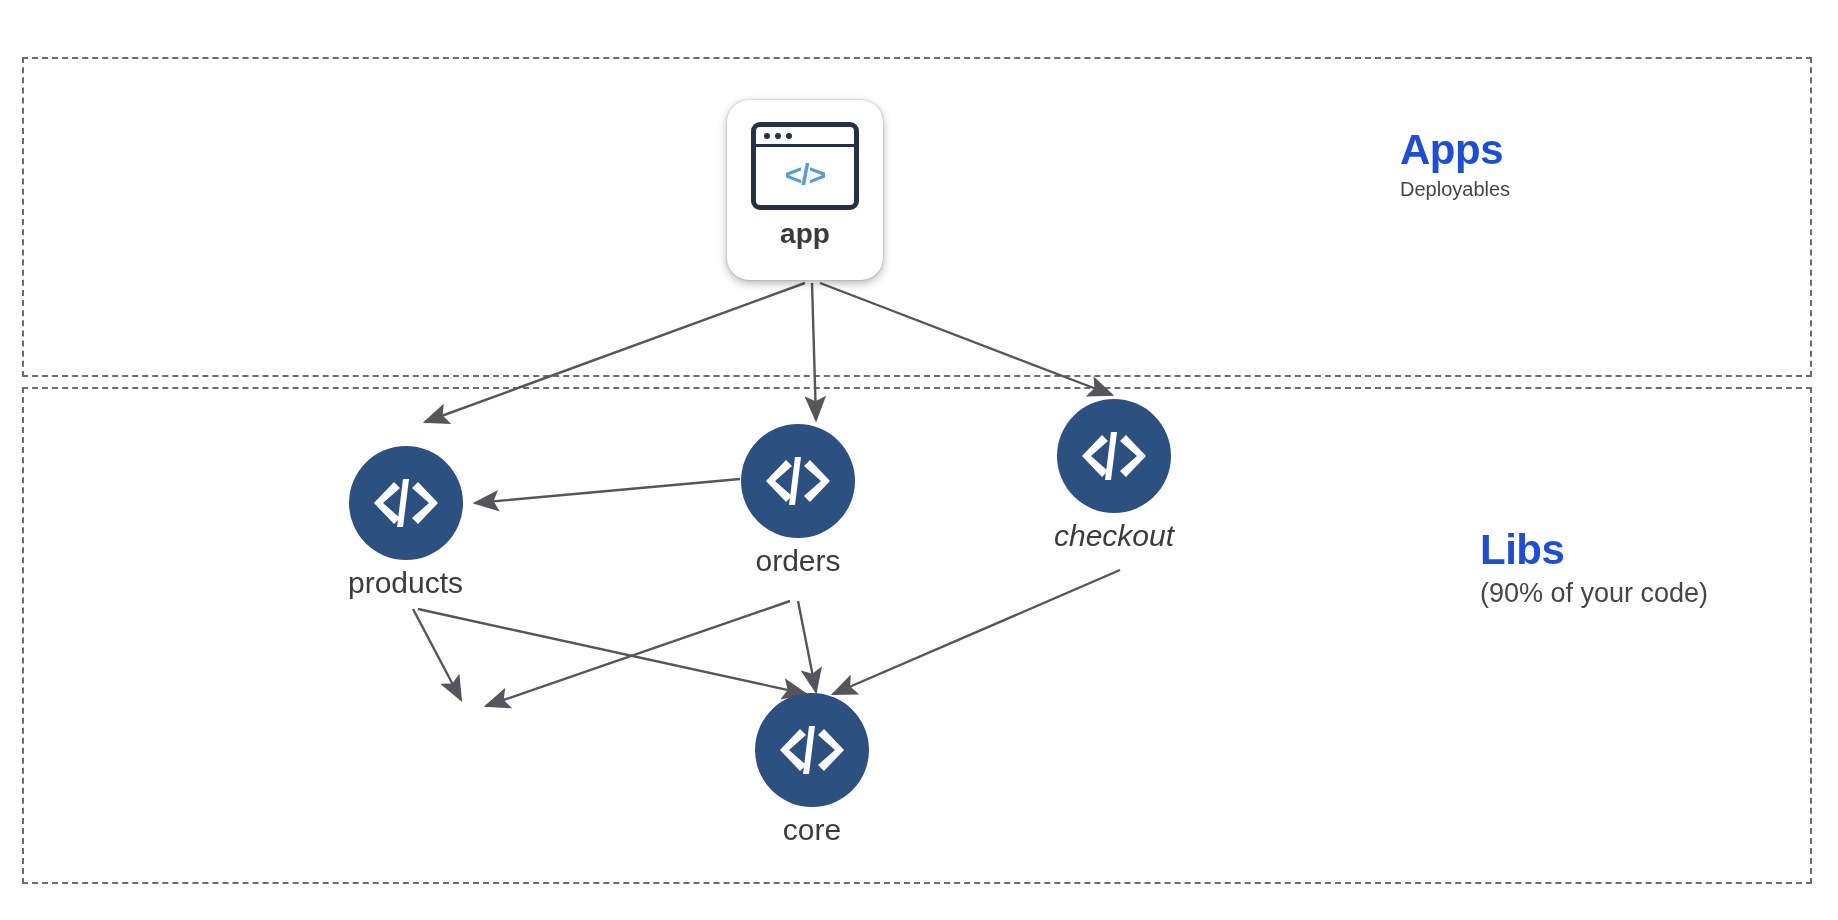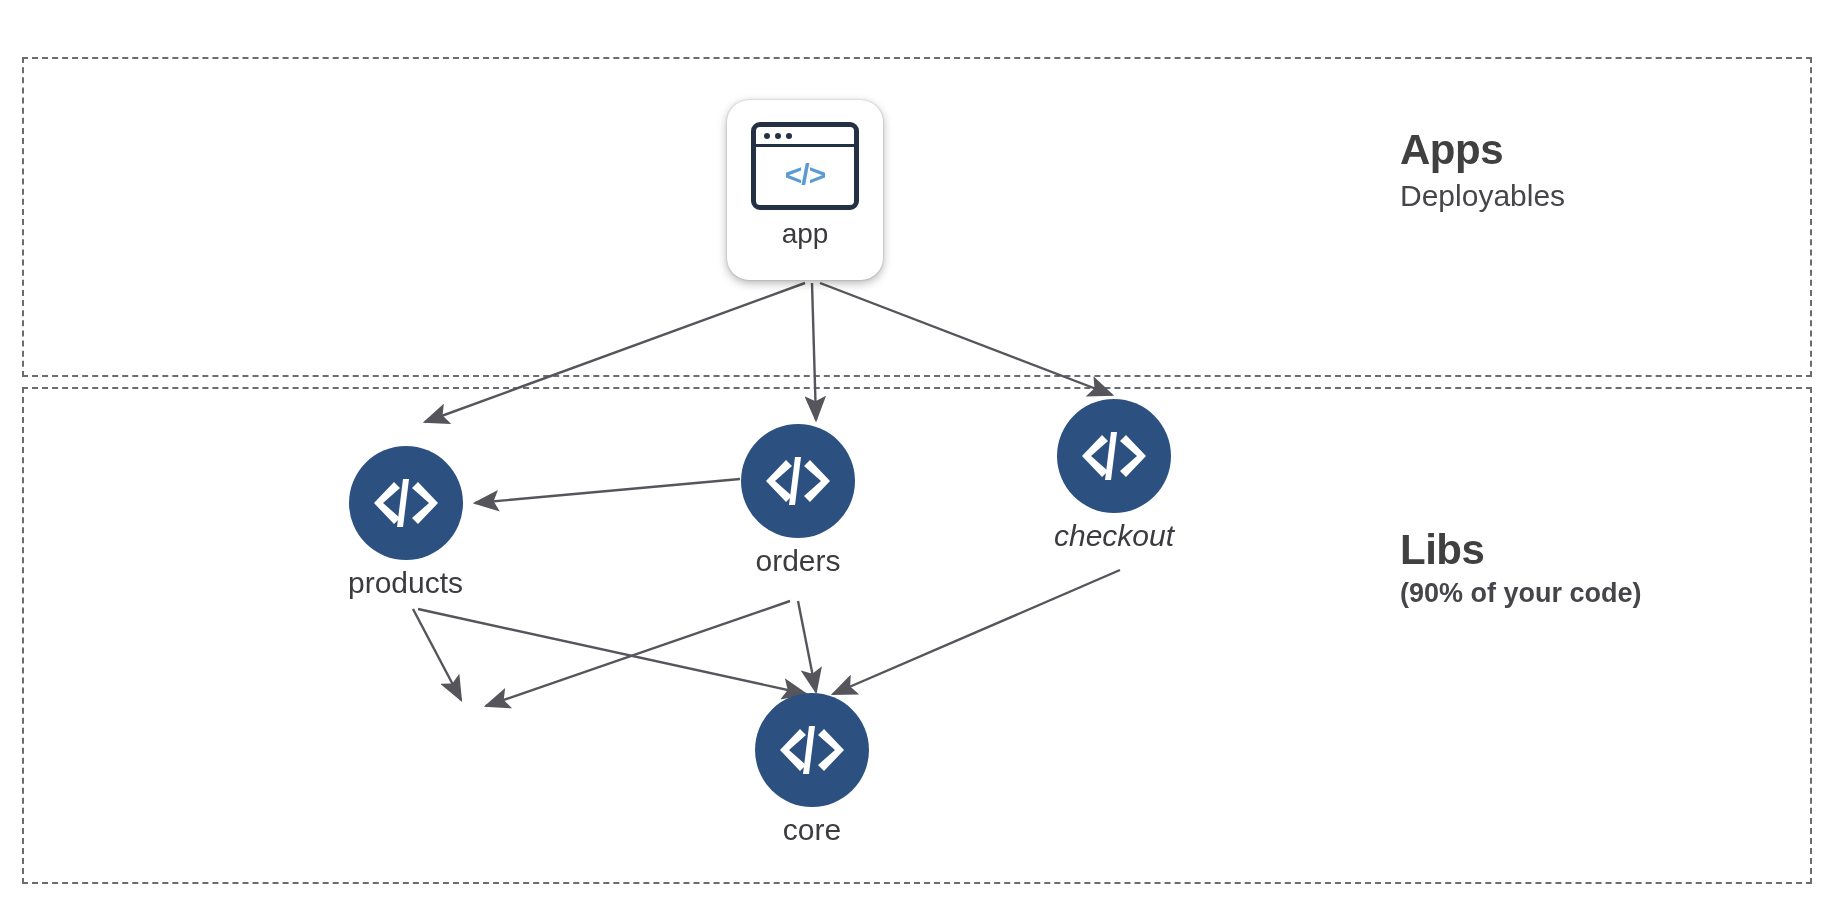--- a/index.html
+++ b/index.html
@@ -42,32 +42,32 @@
   
   .zone-legend {
     position: absolute;
     color: #404044;
   }
   .zone-legend .zl-title {
     font-size: 42px;
     font-weight: bold;
     letter-spacing: -0.5px;
     line-height: 1.05;
-    color: #404040;
+    color: #1d4ed8;
   }
   .zone-legend .zl-sub {
-    font-size: 30px;
+    font-size: 20px;
     font-weight: normal;
     line-height: 1.3;
     color: #45454a;
     margin-top: 4px;
   }
   #legend-apps { left: 1400px; top: 128px; }
-  #legend-libs { left: 1400px; top: 528px; }
-  #legend-libs .zl-sub { font-size: 27px; font-weight: bold; }
+  #legend-libs { left: 1480px; top: 528px; }
+  #legend-libs .zl-sub { font-size: 27px; }
 
   
   #edges {
     position: absolute;
     left: 0;
     top: 0;
     width: 1838px;
     height: 920px;
     pointer-events: none;
   }
@@ -126,20 +126,21 @@
     font-weight: bold;
     letter-spacing: -1px;
     margin-top: 18px;
     font-family: "Liberation Sans", "DejaVu Sans", sans-serif;
   }
   #node-app .app-label {
     margin-top: 10px;
     font-size: 28px;
     color: #3a3a3e;
     line-height: 1;
+    font-weight: bold;
   }
 
   
   .lib-node {
     position: absolute;
     display: flex;
     flex-direction: column;
     align-items: center;
   }
   .lib-circle {

